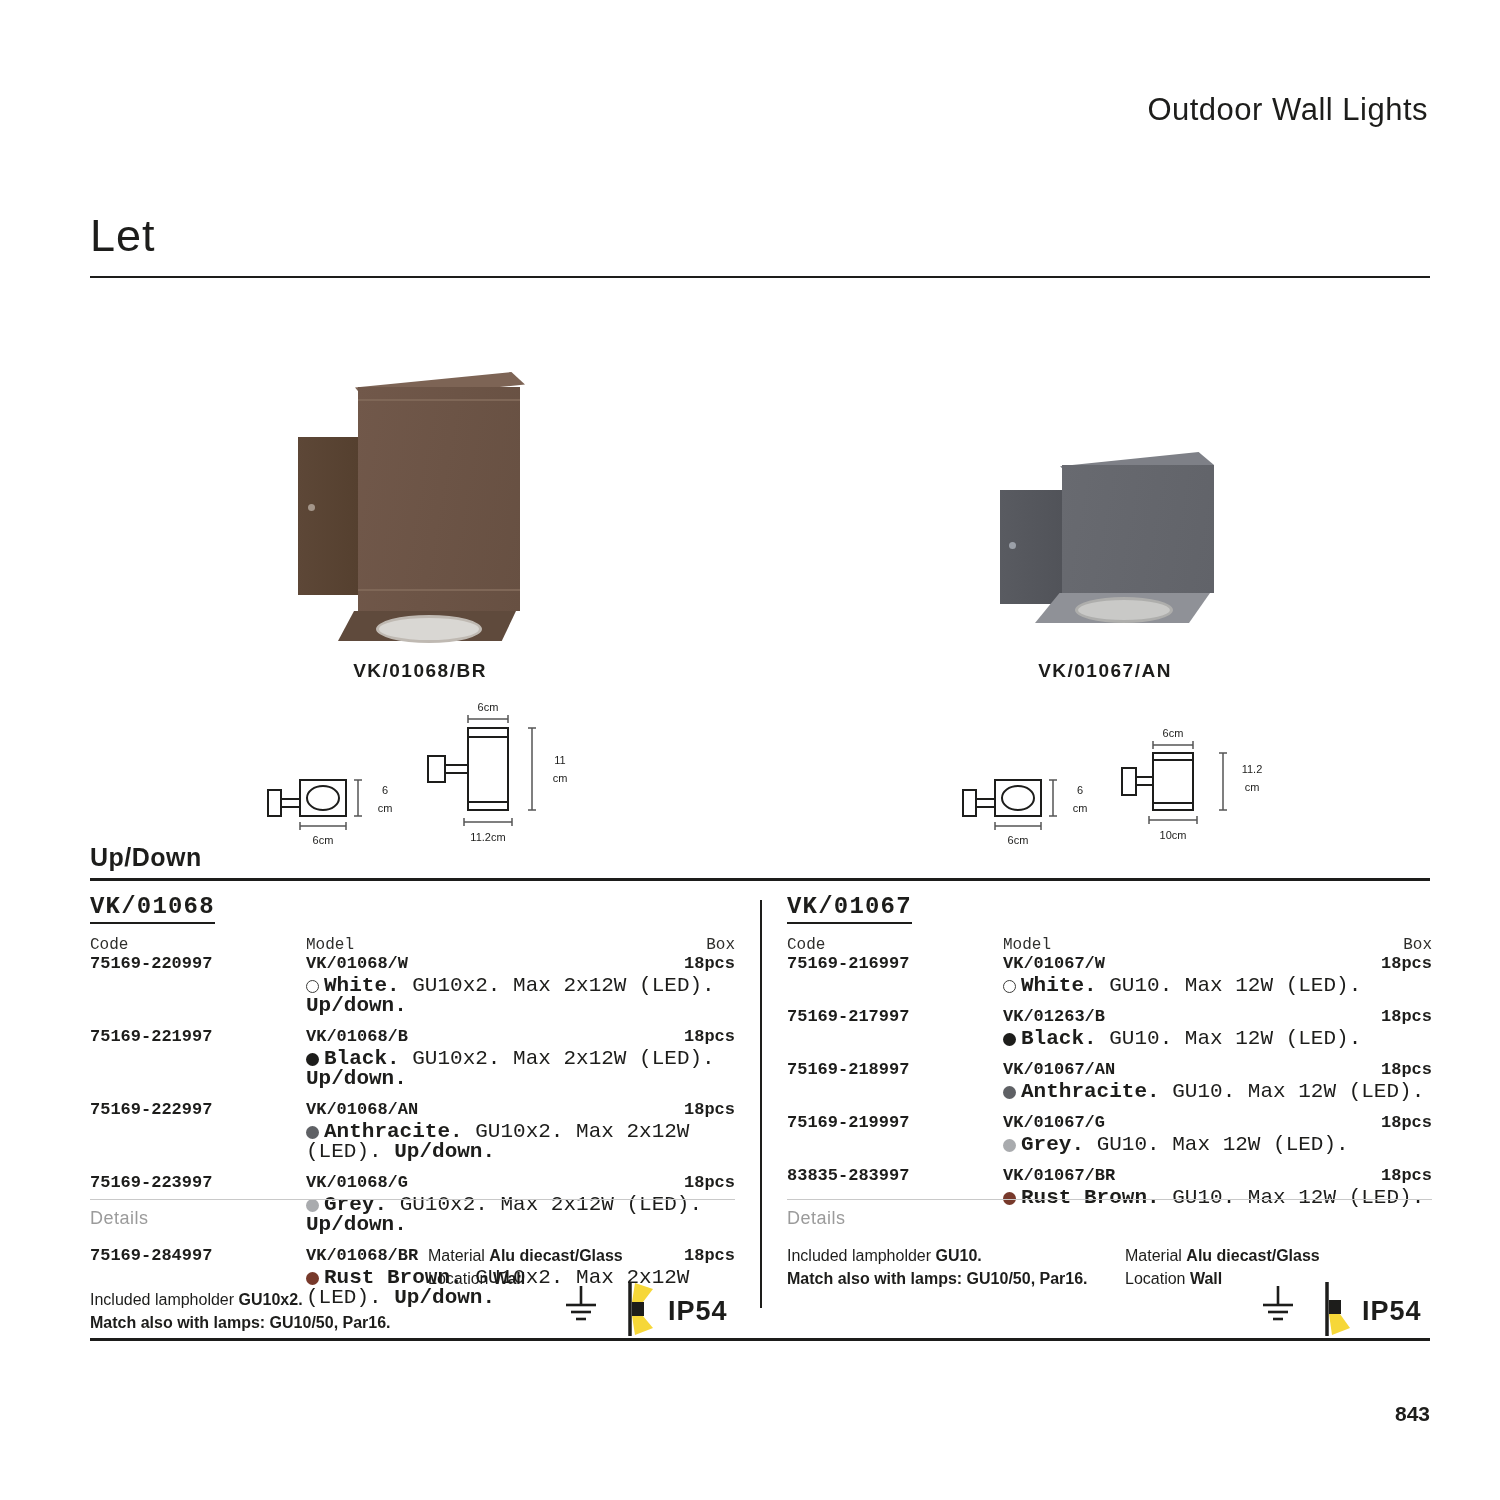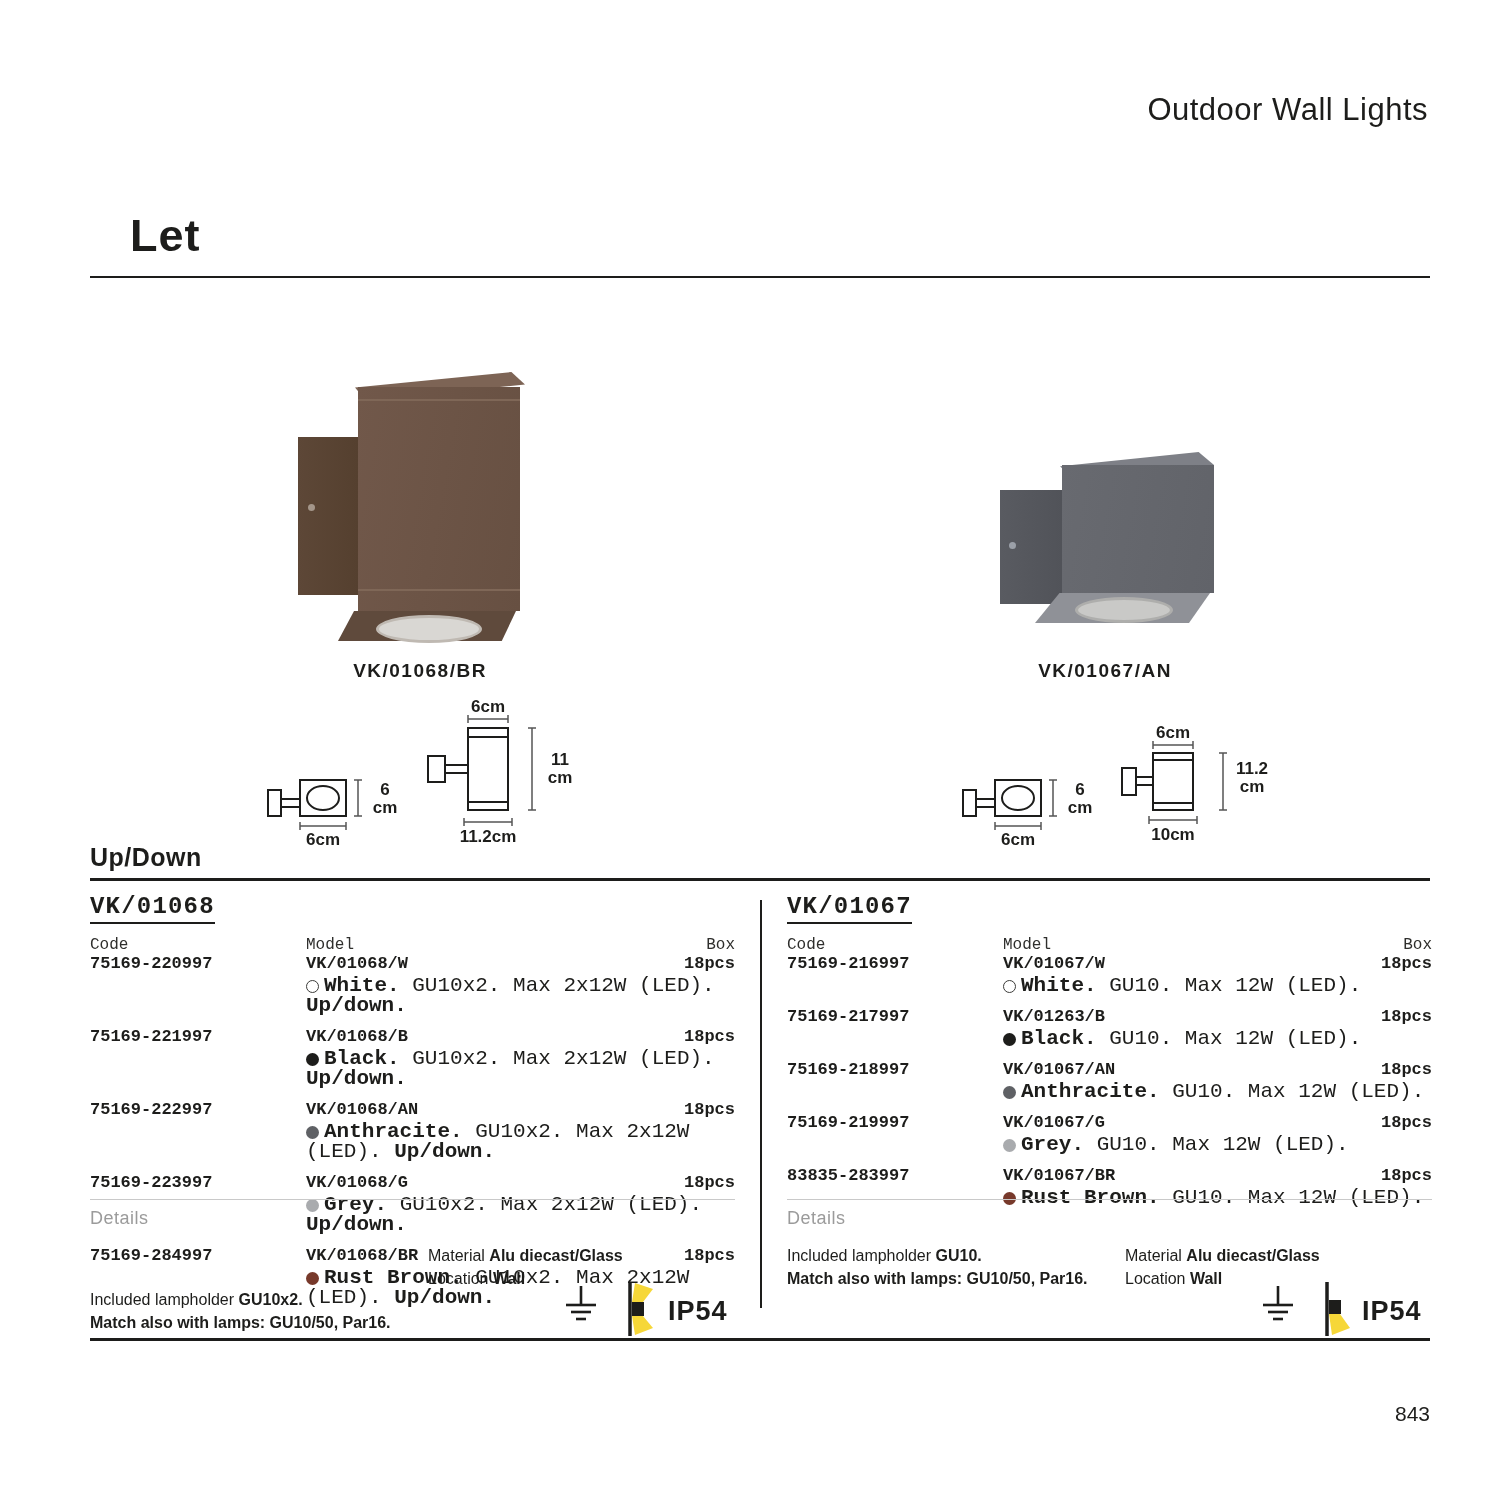--- a/index.html
+++ b/index.html
@@ -2,29 +2,29 @@
 <html><head>
 <meta charset="utf-8">
 <style>
   html,body{margin:0;padding:0;background:#ffffff;}
   body{font-family:"Liberation Sans",sans-serif;color:#1d1d1b;}
   .page{position:relative;width:1500px;height:1500px;background:#fff;overflow:hidden;}
   .abs{position:absolute;}
 
   
   .header{top:92px;right:72px;font-size:31px;letter-spacing:.5px;font-weight:400;}
-  .title{left:90px;top:210px;font-size:45px;font-weight:bold;letter-spacing:1px;margin-left:40px;}
+  .title{left:90px;top:210px;font-size:45px;font-weight:normal;letter-spacing:1px;}
   .rule{background:#1d1d1b;height:2px;}
   .rule-title{left:90px;top:276px;width:1340px;}
   .rule-mid{left:90px;top:878px;width:1340px;height:3px;}
   .rule-bottom{left:90px;top:1338px;width:1340px;height:3px;}
   .col-divider{left:760px;top:900px;width:2px;height:408px;background:#1d1d1b;}
 
   .updown{left:90px;top:843px;font-size:25px;font-weight:bold;letter-spacing:.5px;}
-  .pagenum{left:1330px;top:1402px;width:100px;text-align:right;font-size:21px;font-weight:normal;}
+  .pagenum{left:1330px;top:1402px;width:100px;text-align:right;font-size:21px;font-weight:bold;}
 
   
   .product{width:300px;height:300px;}
   .p-left{left:270px;top:352px;}
   .p-right{left:975px;top:442px;width:260px;height:230px;}
   .caption{font-size:19px;font-weight:bold;letter-spacing:1.5px;text-align:center;}
   .cap-left{left:270px;top:660px;width:300px;}
   .cap-right{left:975px;top:660px;width:260px;}
 
   .pl-bracket{left:28px;top:85px;width:60px;height:158px;background:linear-gradient(90deg,#5d4737,#55402f);}
@@ -42,21 +42,21 @@
   .pr-front{left:87px;top:23px;width:152px;height:128px;background:linear-gradient(100deg,#686a70,#616369);}
   .pr-bottom{left:60px;top:151px;width:175px;height:30px;background:#8f9197;clip-path:polygon(14% 0,100% 0,88% 100%,0 100%);}
   .pr-lens{left:100px;top:155px;width:92px;height:20px;border-radius:50%;background:#c9c9c7;border:3px solid #aeaeac;}
 
   
   .diag{color:#1d1d1b;}
   .d-topview-l{left:265px;top:773px;width:150px;height:80px;}
   .d-frontview-l{left:420px;top:698px;width:180px;height:155px;}
   .d-topview-r{left:960px;top:773px;width:150px;height:80px;}
   .d-frontview-r{left:1100px;top:710px;width:180px;height:145px;}
-  .dim-label{position:absolute;font-size:17px;font-weight:700;line-height:18px;}
+  .dim-label{position:absolute;font-size:11px;font-weight:400;line-height:18px;}
   .dim-center{text-align:center;}
   svg.lineart{position:absolute;left:0;top:0;}
 
   
   .col{position:absolute;top:893px;width:645px;font-family:Liberation Mono, monospace;}
   .col-l{left:90px;}
   .col-r{left:787px;}
   .cat-heading{display:inline-block;font-size:24px;font-weight:bold;letter-spacing:1.2px;border-bottom:2.5px solid #1d1d1b;padding-bottom:2px;}
   .thead{display:flex;margin-top:12px;font-size:16px;color:#2e2e2c;}
   .c-code{width:216px;flex:none;}

